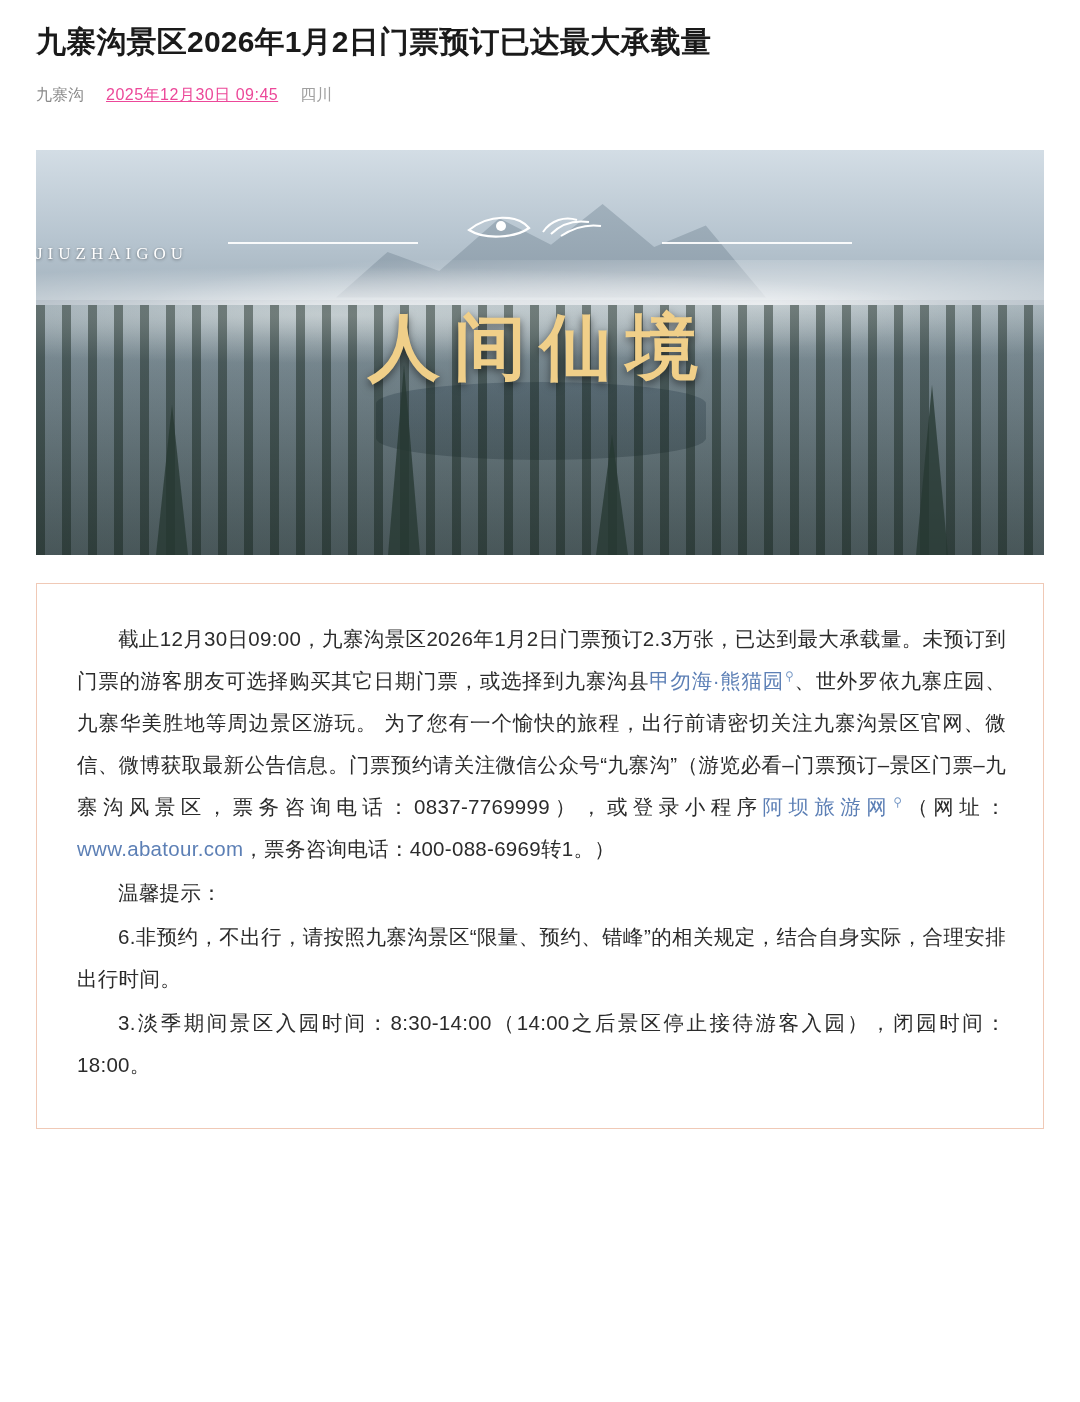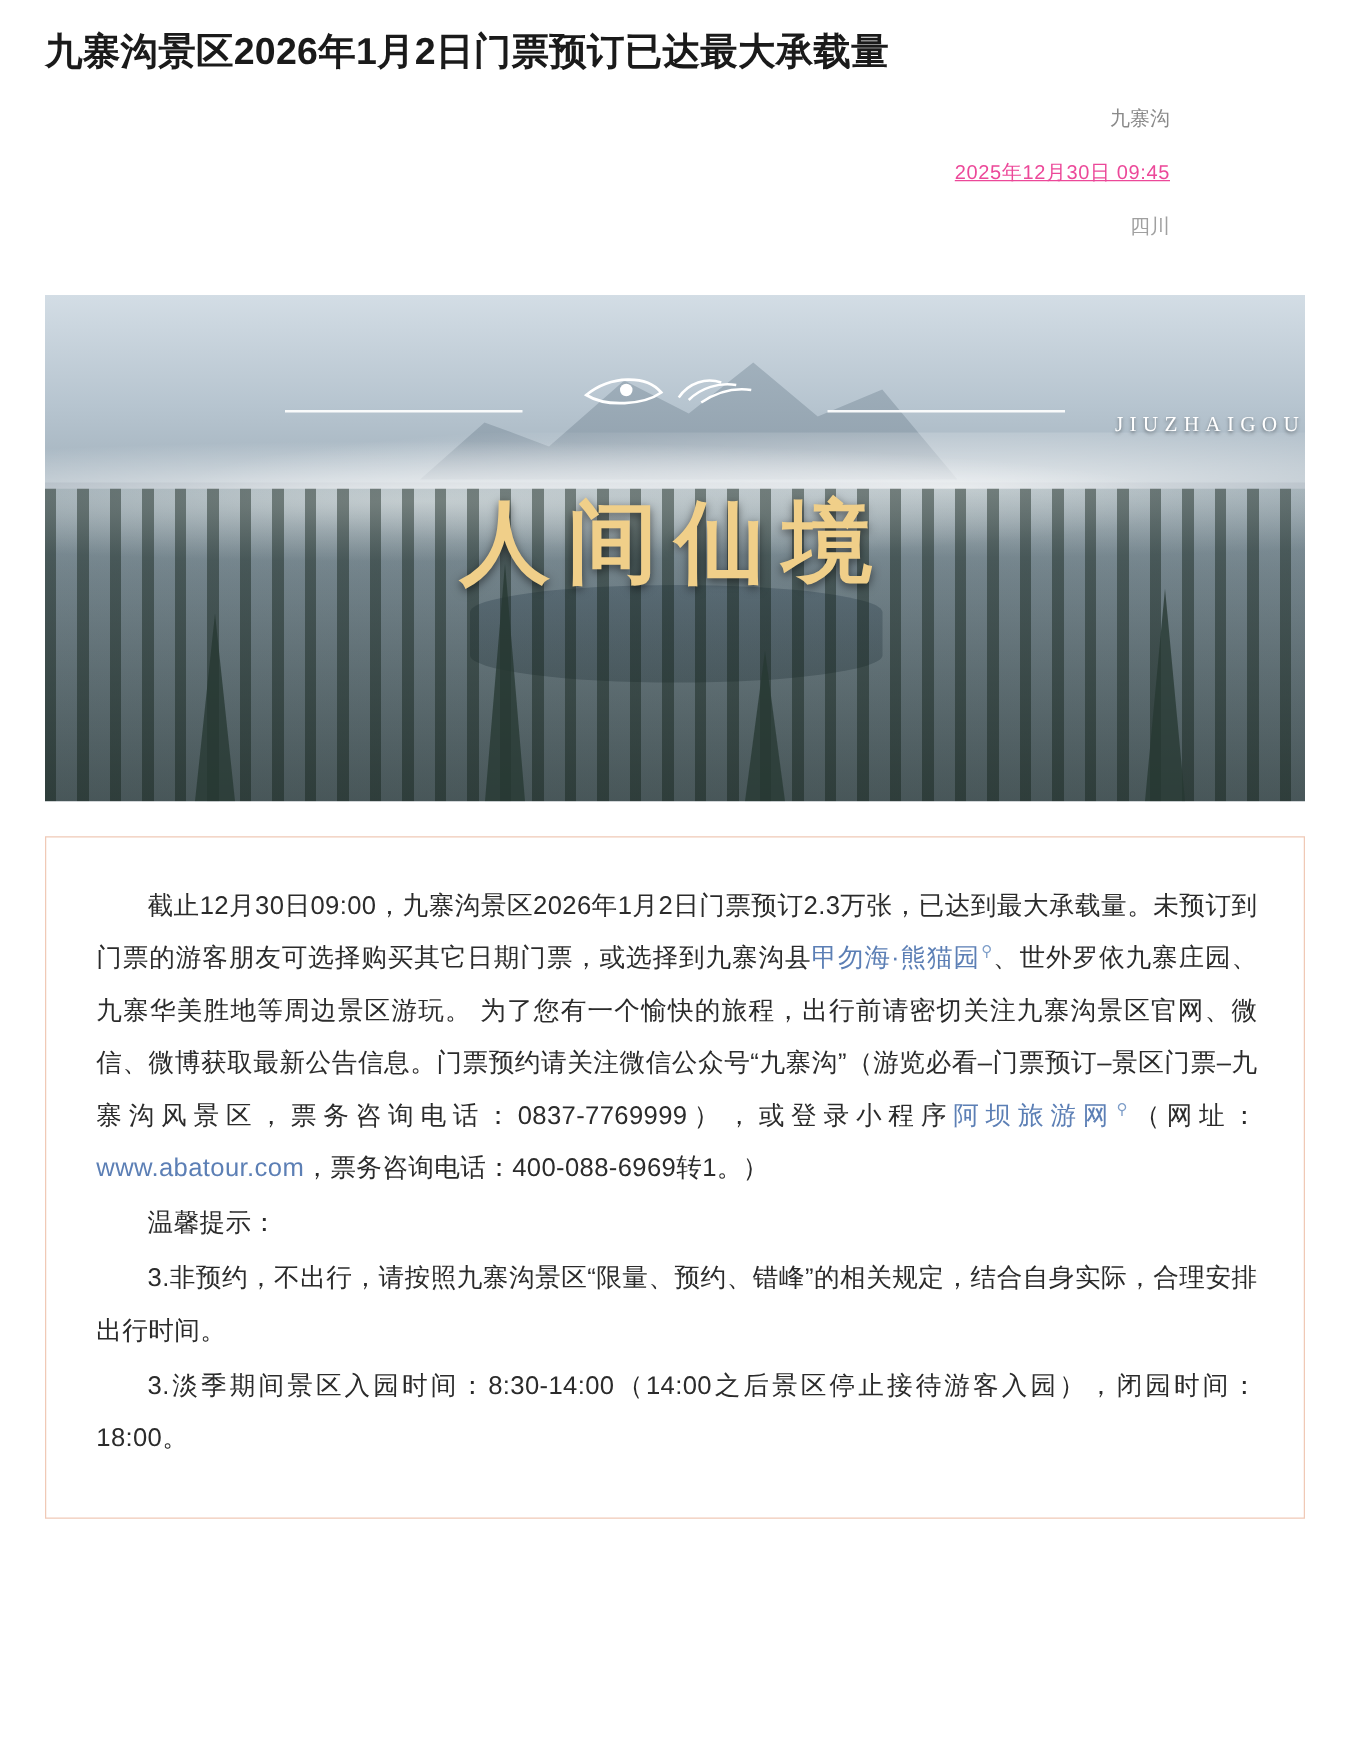--- a/index.html
+++ b/index.html
@@ -22,26 +22,25 @@
   .article-title {
     font-size: 30px;
     font-weight: bold;
     line-height: 1.35;
     color: #1a1a1a;
     margin: 22px 0 0 0;
     letter-spacing: 0.2px;
   }
   .meta-row {
     display: flex;
-    align-items: flex-end;
+    align-items: flex-start;
     gap: 22px;
     margin-top: 22px;
     font-size: 16px;
     color: #9a9a9a;
-    flex-direction: column;
   }
   .meta-source {
     color: #8a8a8a;
   }
   .meta-date {
     color: #ec4899;
     letter-spacing: 0.5px;
     text-decoration: underline;
   }
   .meta-region {
@@ -99,21 +98,21 @@
     bottom: 0;
     width: 0; height: 0;
     border-left: 16px solid transparent;
     border-right: 16px solid transparent;
     border-bottom: 150px solid rgba(38,56,50,.78);
   }
   .hero-logo {
     position: absolute;
     left: 0; right: 0;
     top: 62px;
-    text-align: right;
+    text-align: left;
     color: #ffffff;
   }
   .hero-logo-eye {
     display: block;
     margin: 0 auto 4px auto;
     width: 150px;
     height: 28px;
   }
   .hero-logo-sub {
     font-size: 17px;
@@ -219,18 +218,18 @@
     </div>
   </div>
 
   <div class="content-box">
 
     <p class="para"><span>截止12月30日09:00，九寨沟景区2026年1月2日门票预订2.3万张，已达到最大承载量。未预订到门票的游客朋友可选择购买其它日期门票，或选择到九寨沟县</span><a class="link" href="#">甲勿海·熊猫园</a><span class="mag">⚲</span><span>、世外罗依九寨庄园、九寨华美胜地等周边景区游玩。 为了您有一个愉快的旅程，出行前请密切关注九寨沟景区官网、微信、微博获取最新公告信息。门票预约请关注微信公众号“九寨沟”（游览必看–门票预订–景区门票–九寨沟风景区，票务咨询电话：0837-7769999），或登录小程序</span><a class="link" href="#">阿坝旅游网</a><span class="mag">⚲</span><span>（网址：</span><a class="link" href="#">www.abatour.com</a><span>，票务咨询电话：400-088-6969转1。）</span></p>
 
     <p class="para">温馨提示：</p>
 
 
-    <p class="para">3.非预约，不出行，请按照九寨沟景区“限量、预约、错峰”的相关规定，结合自身实际，合理安排出行时间。</p>
+    <p class="para">6.非预约，不出行，请按照九寨沟景区“限量、预约、错峰”的相关规定，结合自身实际，合理安排出行时间。</p>
 
     <p class="para">3.淡季期间景区入园时间：8:30-14:00（14:00之后景区停止接待游客入园），闭园时间：18:00。</p>
 
   </div>
 </div>
 
 </body></html>

